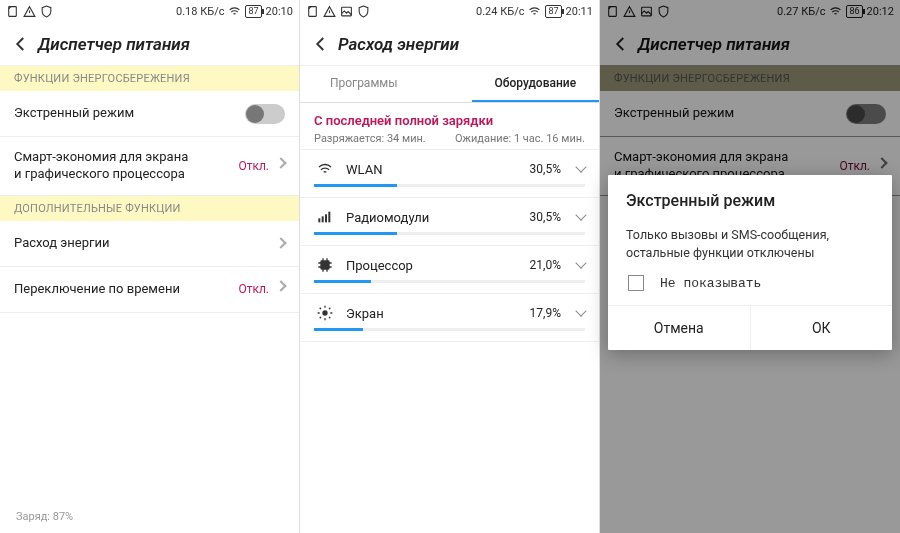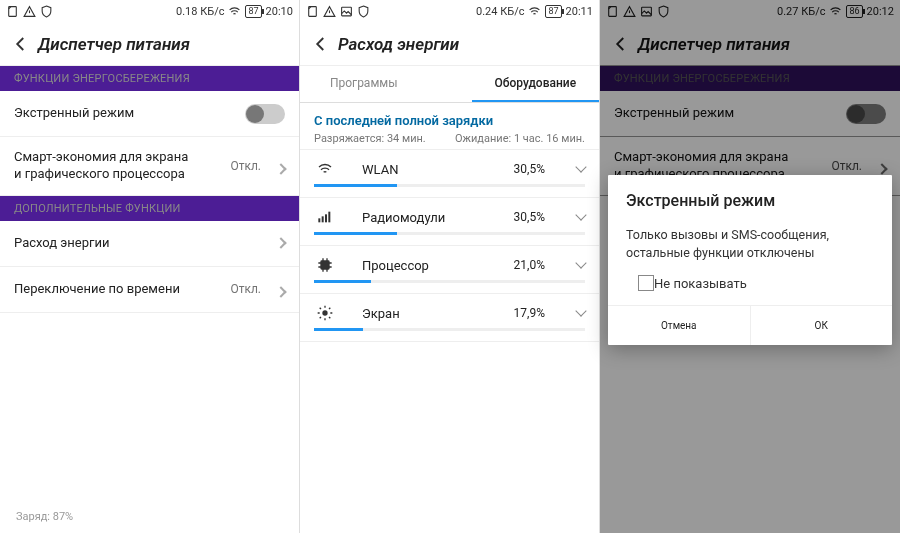--- a/index.html
+++ b/index.html
@@ -8,52 +8,52 @@
   .screen { width: 300px; height: 533px; border-right: 1px solid #ddd; position: relative; display: flex; flex-direction: column; background: #fff; }
   .screen:last-child { border-right: none; }
   .statusbar { display: flex; justify-content: space-between; align-items: center; height: 22px; padding: 0 6px; font-size: 11px; color: #333; gap: 40px; }
   .statusbar .left, .statusbar .right { display: flex; align-items: center; gap: 4px; }
   .statusbar svg { width: 13px; height: 13px; }
   .battery-box { border: 1px solid #333; border-radius: 2px; padding: 0 2px; font-size: 9px; line-height: 11px; position: relative; }
   .battery-box::after { content: ''; position: absolute; right: -3px; top: 3px; width: 2px; height: 5px; background: #333; }
   .header { display: flex; align-items: center; height: 44px; padding: 0 10px; border-bottom: 1px solid #eee; font-style: italic; }
   .back { width: 22px; display: flex; align-items: center; justify-content: center; cursor: pointer; }
   .header-title { font-size: 17px; font-weight: 600; color: #222; margin-left: 6px; }
-  .section-header { background: #4c1d95; color: #888; font-size: 11px; padding: 6px 14px; text-transform: uppercase; letter-spacing: 0.2px; }
+  .section-header { background: #fef9c3; color: #888; font-size: 11px; padding: 6px 14px; text-transform: uppercase; letter-spacing: 0.2px; }
   .row { display: flex; align-items: center; justify-content: space-between; padding: 12px 14px; border-bottom: 1px solid #eee; cursor: pointer; min-height: 46px; }
   .row .label { font-size: 13px; color: #222; line-height: 1.3; }
-  .row .right { display: flex; align-items: flex-end; gap: 16px; color: #737373; font-size: 12px; }
+  .row .right { display: flex; align-items: flex-start; gap: 8px; color: #be185d; font-size: 12px; }
   .toggle { width: 40px; height: 20px; border-radius: 10px; background: #ccc; position: relative; }
   .toggle::after { content: ''; position: absolute; width: 18px; height: 18px; border-radius: 9px; background: #777; top: 1px; left: 1px; }
   .chevron { width: 8px; height: 8px; border-top: 2px solid #aaa; border-right: 2px solid #aaa; transform: rotate(45deg); }
   .footer { text-align: left; font-size: 11px; color: #999; padding: 10px 16px; margin-top: auto; }
   
   .tabs { display: flex; border-bottom: 1px solid #ddd; gap: 44px; }
   .tab { flex: 1; text-align: center; padding: 10px 0; font-size: 12px; color: #888; cursor: pointer; border-bottom: 2px solid transparent; }
   .tab.active { color: #222; border-bottom-color: #2196f3; font-weight: 500; }
-  .subheader { padding: 10px 14px 2px; font-size: 13px; font-weight: 600; color: #0369a1; }
+  .subheader { padding: 10px 14px 2px; font-size: 13px; font-weight: 600; color: #be185d; }
   .subinfo { display: flex; justify-content: space-between; padding: 2px 14px 4px; font-size: 11px; color: #777; border-bottom: 1px solid #eee; }
   .energy-row { padding: 10px 14px; border-bottom: 1px solid #eee; cursor: pointer; }
-  .energy-top { display: flex; align-items: center; gap: 26px; }
+  .energy-top { display: flex; align-items: center; gap: 10px; }
   .energy-icon { width: 22px; height: 18px; display: flex; align-items: center; justify-content: center; }
   .energy-name { flex: 1; font-size: 13px; color: #222; }
   .energy-pct { font-size: 12px; color: #222; }
   .energy-chev { width: 8px; height: 8px; border-right: 1.5px solid #888; border-bottom: 1.5px solid #888; transform: rotate(45deg); margin-left: 6px; margin-top: -4px; }
   .energy-bar { margin-top: 6px; height: 3px; background: #eee; position: relative; }
   .energy-bar .fill { position: absolute; height: 100%; background: #2196f3; left: 0; top: 0; }
   
   .dimmed-bg { position: absolute; inset: 0; background: rgba(0,0,0,0.4); pointer-events: none; }
   .screen3 .statusbar, .screen3 .header, .screen3 .content3, .screen3 .footer { position: relative; }
   .dialog { position: absolute; left: 8px; right: 8px; top: 175px; background: #fff; z-index: 10; border-radius: 1px; box-shadow: 0 4px 20px rgba(0,0,0,0.3); }
   .dialog-title { font-size: 16px; font-weight: 500; padding: 16px 18px 12px; color: #222; }
   .dialog-body { font-size: 12.5px; color: #333; padding: 4px 18px 14px; line-height: 1.4; }
-  .dialog-check { display: flex; align-items: center; gap: 0; padding: 0 30px 14px; font-size: 13px; color: #333; }
+  .dialog-check { display: flex; align-items: center; gap: 16px; padding: 0 20px 14px; font-size: 13px; color: #333; font-family: Liberation Mono, monospace; }
   .checkbox { width: 16px; height: 16px; border: 1.5px solid #888; }
   .dialog-buttons { display: flex; border-top: 1px solid #eee; }
-  .dialog-btn { flex: 1; text-align: center; padding: 14px 0; font-size: 10px; color: #222; cursor: pointer; }
+  .dialog-btn { flex: 1; text-align: center; padding: 14px 0; font-size: 14px; color: #222; cursor: pointer; }
   .dialog-btn:first-child { border-right: 1px solid #eee; }
   .screen3-base { filter: brightness(0.62); }
 </style>
 </head>
 <body>
 
 <div class="container">
 
   <div class="screen">
     <div class="statusbar">

